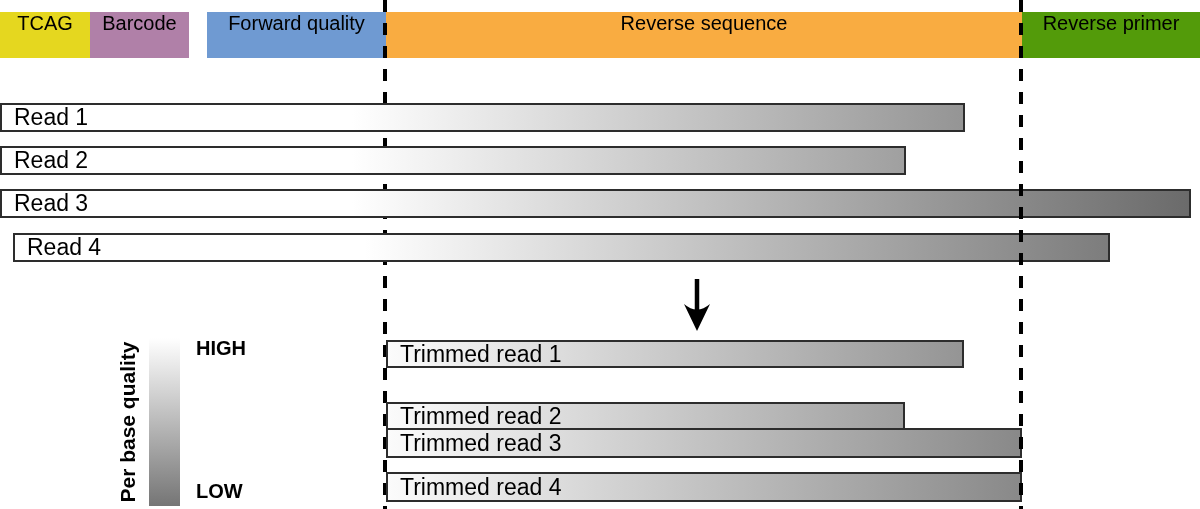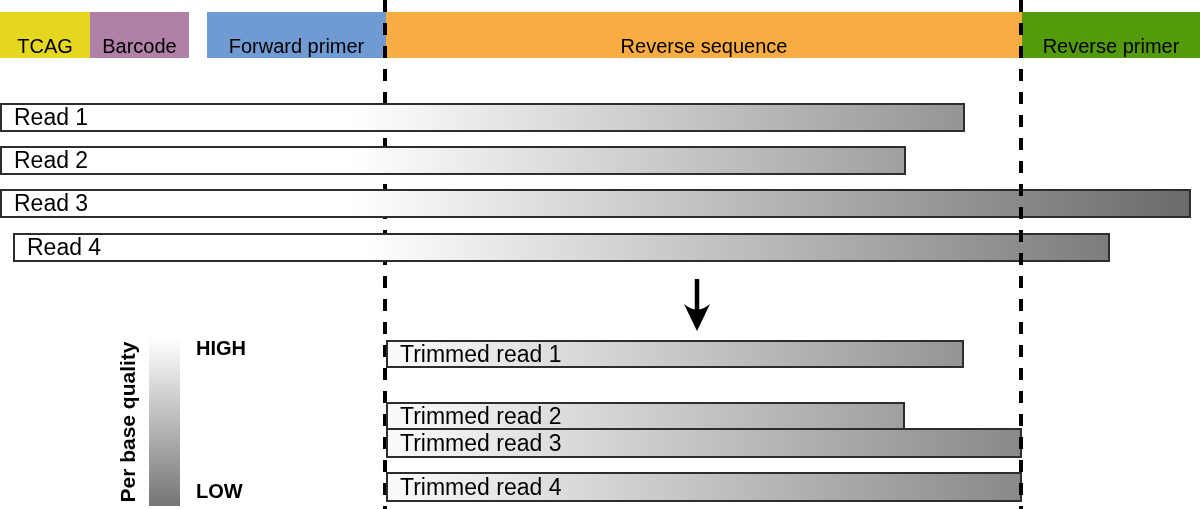--- a/index.html
+++ b/index.html
@@ -2,21 +2,21 @@
 <html><head>
 <meta charset="utf-8">
 <style>
   html,body{margin:0;padding:0;background:#ffffff;}
   #canvas{
     position:relative;width:1200px;height:509px;overflow:hidden;
     background:#ffffff;font-family:"Liberation Sans",sans-serif;color:#000;
   }
   
   .seg{
-    position:absolute;display:flex;align-items:flex-end;justify-content:center;
+    position:absolute;display:flex;align-items:flex-start;justify-content:center;
     font-size:20px;color:#000;white-space:nowrap;z-index:1;
   }
   
   .guide{
     position:absolute;top:0;bottom:0;width:4px;
     background:repeating-linear-gradient(to bottom,#000 0 12px,transparent 12px 23px);
   }
   .guide.left{z-index:2;}
   .guide.right{z-index:4;}
   
@@ -48,21 +48,21 @@
 
 <div id="canvas">
 
   <div class="seg" style="left: 0px; top: 12px; width: 90px; height: 46px; background: rgb(229, 215, 31);">
     <span>TCAG</span>
   </div>
   <div class="seg" style="left: 90px; top: 12px; width: 99px; height: 46px; background: rgb(176, 128, 168);">
     <span>Barcode</span>
   </div>
   <div class="seg" style="left: 207px; top: 12px; width: 179px; height: 46px; background: rgb(111, 154, 210);">
-    <span>Forward primer</span>
+    <span>Forward quality</span>
   </div>
   <div class="seg" style="left: 386px; top: 12px; width: 636px; height: 46px; background: rgb(249, 172, 65);">
     <span>Reverse sequence</span>
   </div>
   <div class="seg" style="left: 1022px; top: 12px; width: 178px; height: 46px; background: rgb(83, 155, 10);">
     <span>Reverse primer</span>
   </div>
 
   <div class="guide left" style="left: 383px;"></div>
   <div class="guide right" style="left: 1019px;"></div>

